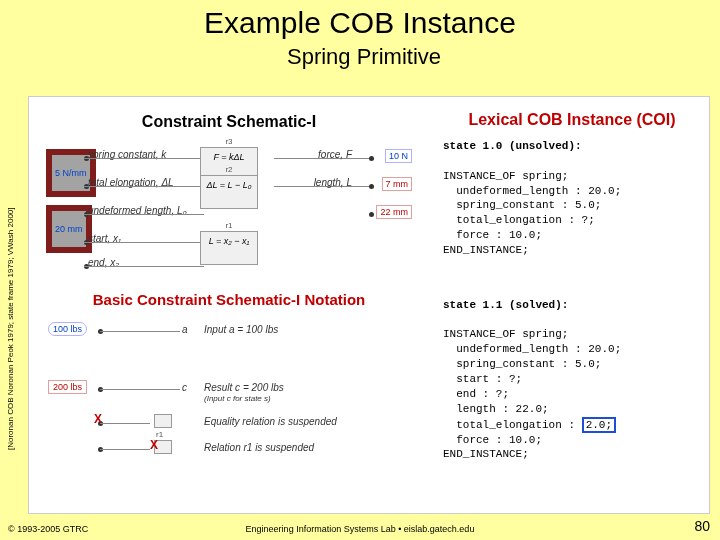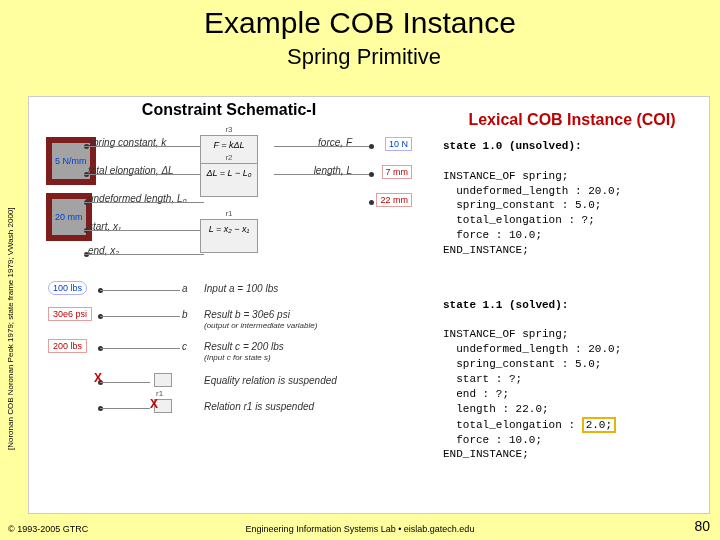--- a/index.html
+++ b/index.html
@@ -44,21 +44,21 @@
   }
   .col-right {
     position: absolute;
     right: 0; top: 0; width: 270px; bottom: 0;
     padding: 6px 8px 6px 4px;
   }
   .h-left {
     text-align: center;
     font-size: 16px;
     font-weight: bold;
-    padding-top: 4px;
+    padding-top: 16px;
   }
   .h-right {
     text-align: center;
     font-size: 16px;
     font-weight: bold;
     padding-top: 8px;
     color: #c00000;
   }
   .example-label {
     text-align: center;
@@ -149,21 +149,21 @@
   .code {
     font-family: "Courier New", monospace;
     font-size: 11px;
     line-height: 1.35;
     white-space: pre;
     color: #000;
     margin-top: 10px;
   }
   .code .kw { font-weight: bold; }
   .code .hl {
-    border: 2px solid #eab308;
+    border: 2px solid #1d4ed8;
     padding: 0 2px;
     display: inline-block;
     line-height: 1.1;
   }
   .footer-left {
     position: absolute; left: 8px; bottom: 6px;
     font-size: 9px; color: #000;
   }
   .footer-center {
     position: absolute; left: 0; right: 0; bottom: 6px;
@@ -232,39 +232,32 @@
           <div class="sch-center">L = x₂ − x₁</div>
         </div>
 
         <div class="sch-row" style="top:114px">
           <span class="sch-left-label">end, x₂</span>
           <span class="sch-dot" style="left:40px"></span>
           <div class="sch-line-l"></div>
         </div>
       </div>
 
+      <div class="basic-title">Basic Constraint Schematic-I Notation</div>
 
       <div class="notation">
 
         <div class="not-row" style="top:4px">
           <span class="not-left-box blue">100 lbs</span>
           <span class="not-dot"></span>
           <div class="not-line"></div>
           <span class="not-var">a</span>
           <span class="not-desc">Input a = 100 lbs</span>
         </div>
 
-        <div class="not-row" style="top:30px">
-          <span class="not-left-box">30e6 psi</span>
-          <span class="not-dot"></span>
-          <div class="not-line"></div>
-          <span class="not-var">b</span>
-          <span class="not-desc">Result b = 30e6 psi</span>
-          <span class="not-desc" style="top:16px; font-size:8px">(output or intermediate variable)</span>
-        </div>
 
         <div class="not-row" style="top:62px">
           <span class="not-left-box">200 lbs</span>
           <span class="not-dot"></span>
           <div class="not-line"></div>
           <span class="not-var">c</span>
           <span class="not-desc">Result c = 200 lbs</span>
           <span class="not-desc" style="top:16px; font-size:8px">(Input c for state s)</span>
         </div>
 

